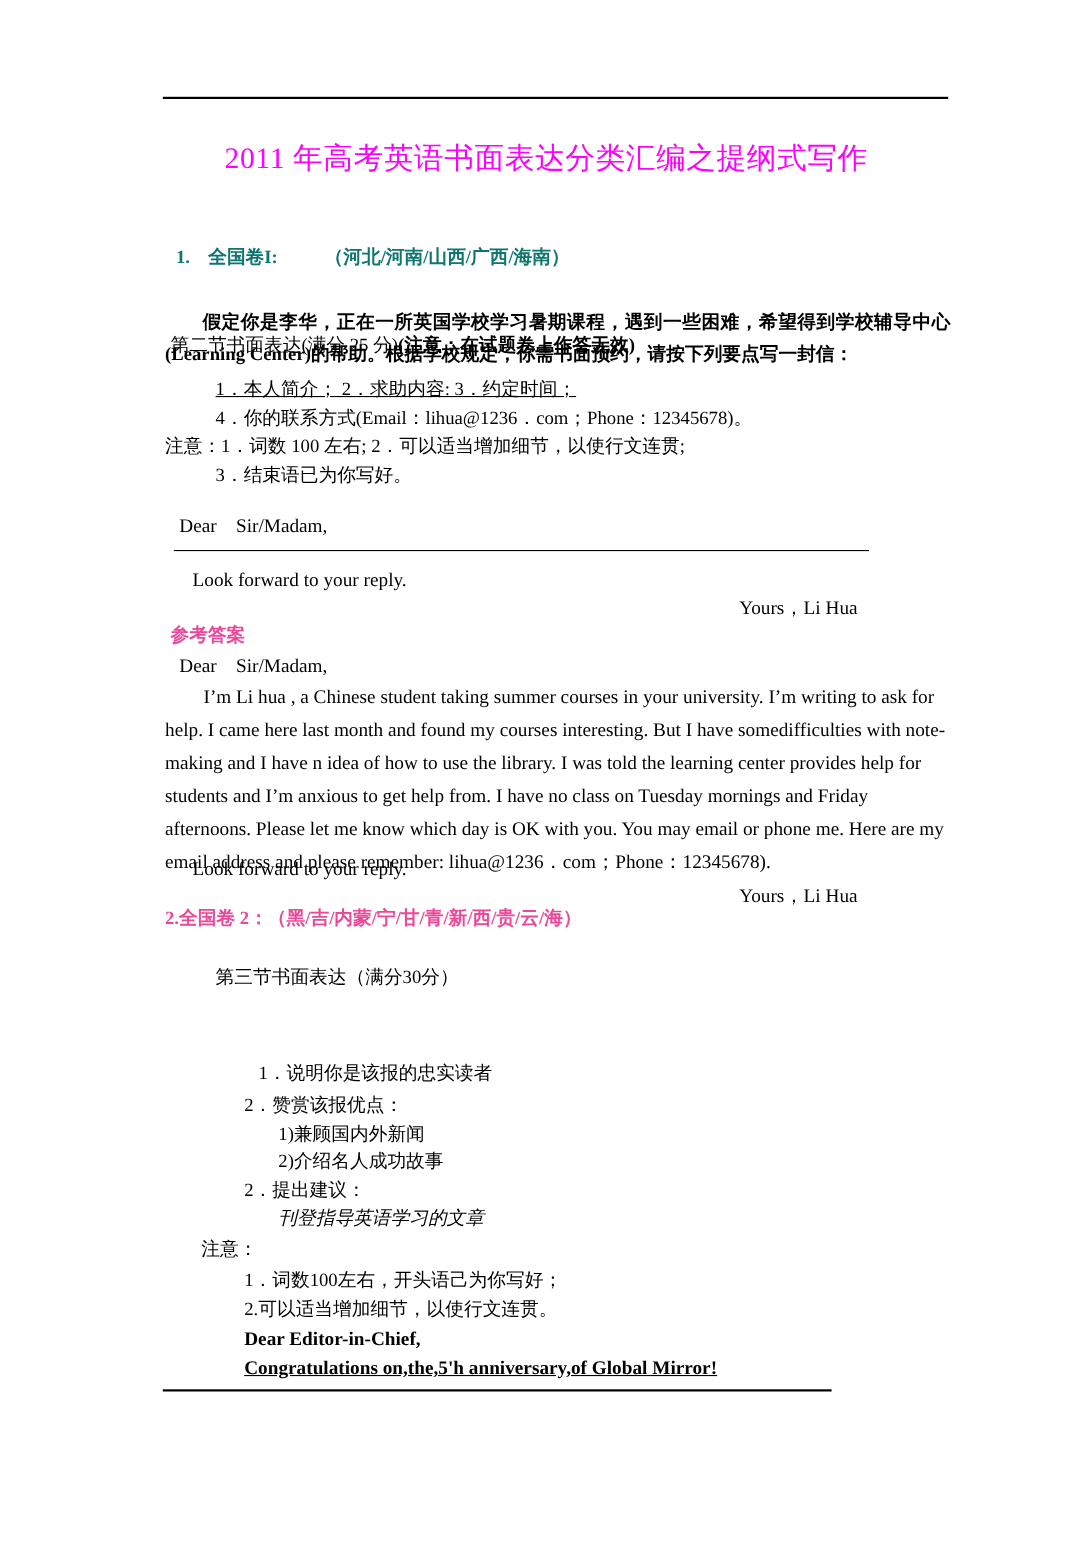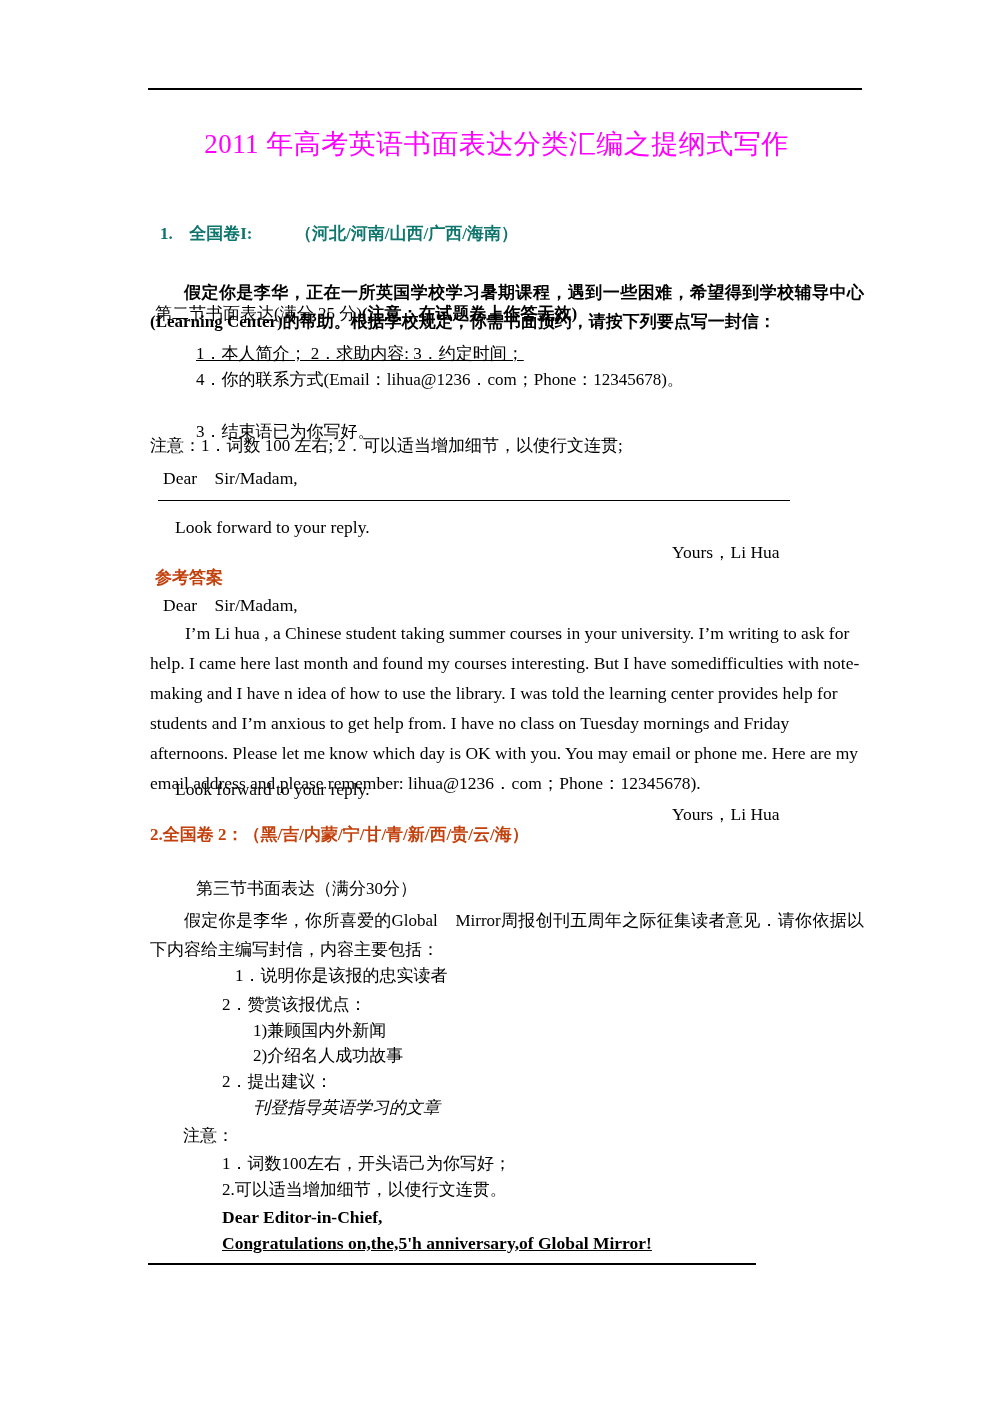--- a/index.html
+++ b/index.html
@@ -49,21 +49,21 @@
 
   
   .blk {
     position: absolute;
     font-size: 17px;
     line-height: 27px;
     white-space: nowrap;
   }
 
   .red   { color: #0f766e; }
-  .blue  { color: #c2410c; }
+  .blue  { color: #ec4899; }
   .bold  { font-weight: bold; }
   .ul    { text-decoration: underline; }
 
   
   .sec-head {
     position: absolute;
     font-size: 17px;
     font-weight: bold;
     line-height: 24px;
     white-space: nowrap;
@@ -112,21 +112,21 @@
 
   <div class="blk" style="top:252px; left:155px;margin-top:48px;">
     <span>第二节书面表达(满分 25 分)</span><span class="bold">(注意：在试题卷上作答无效)</span>
   </div>
 
   <div class="para indent2" style="top:278px; left:150px; width:714px;font-weight:bold;">假定你是李华，正在一所英国学校学习暑期课程，遇到一些困难，希望得到学校辅导中心(Learning Center)的帮助。根据学校规定，你需书面预约，请按下列要点写一封信：</div>
 
   <div class="blk" style="top:340px; left:196px;text-decoration:underline;">1．本人简介；          2．求助内容:          3．约定时间；</div>
   <div class="blk" style="top:366px; left:196px;">4．你的联系方式(Email：lihua@1236．com；Phone：12345678)。</div>
 
-  <div class="blk" style="top:392px; left:150px;margin-top:40px;">注意：1．词数 100 左右;       2．可以适当增加细节，以使行文连贯;</div>
+  <div class="blk" style="top:392px; left:150px;">注意：1．词数 100 左右;       2．可以适当增加细节，以使行文连贯;</div>
   <div class="blk" style="top:418px; left:196px;">3．结束语已为你写好。</div>
 
   <div class="blk" style="top:465px; left:163px; font-size:17.5px;">Dear　Sir/Madam,</div>
 
   <hr class="rule rule-mid">
 
   <div class="blk" style="top:514px; left:175px; font-size:17.5px;">Look forward to your reply.</div>
 
   <div class="sig" style="top:540px; left:672px;">Yours，Li Hua</div>
 
@@ -137,21 +137,20 @@
   <div class="eng-para indent2" style="top:618px; left:150px; width:716px;">I’m Li hua , a Chinese student taking summer courses in your university. I’m writing to ask for help. I came here last month and found my courses interesting. But I have somedifficulties with note-making and I have n idea of how to use the library. I was told the learning center provides help for students and I’m anxious to get help from. I have no class on Tuesday mornings and Friday afternoons. Please let me know which day is OK with you. You may email or phone me. Here are my email address and please remember: lihua@1236．com；Phone：12345678).</div>
 
   <div class="blk" style="top:776px; left:175px; font-size:17.5px;">Look forward to your reply.</div>
 
   <div class="sig" style="top:802px; left:672px;">Yours，Li Hua</div>
 
   <div class="sec-head blue" style="top:823px; left:150px;">2.全国卷 2：（黑/吉/内蒙/宁/甘/青/新/西/贵/云/海）</div>
 
   <div class="blk" style="top:875px; left:196px;">第三节书面表达（满分30分）</div>
 
-  <div class="para indent2" style="top:906px; left:150px; width:714px;">假定你是李华，你所喜爱的Global　Mirror周报创刊五周年之际征集读者意见．请你依据以下内容给主编写封信，内容主要包括：</div>
 
   <div class="blk" style="top:962px; left:222px;margin-left:13px;">1．说明你是该报的忠实读者</div>
   <div class="blk" style="top:991px; left:222px;">2．赞赏该报优点：</div>
   <div class="blk" style="top:1017px; left:253px;">1)兼顾国内外新闻</div>
   <div class="blk" style="top:1042px; left:253px;">2)介绍名人成功故事</div>
   <div class="blk" style="top:1068px; left:222px;">2．提出建议：</div>
   <div class="blk" style="top:1094px; left:253px;font-style:italic;">刊登指导英语学习的文章</div>
 
   <div class="blk" style="top:1122px; left:183px;">注意：</div>
   <div class="blk" style="top:1150px; left:222px;">1．词数100左右，开头语己为你写好；</div>

